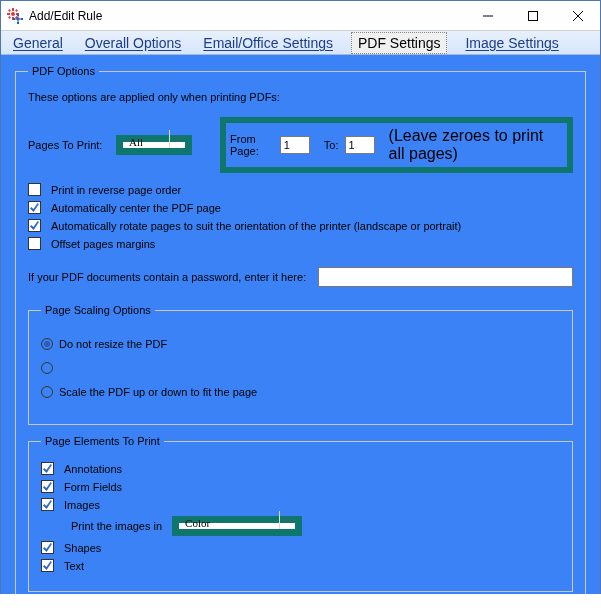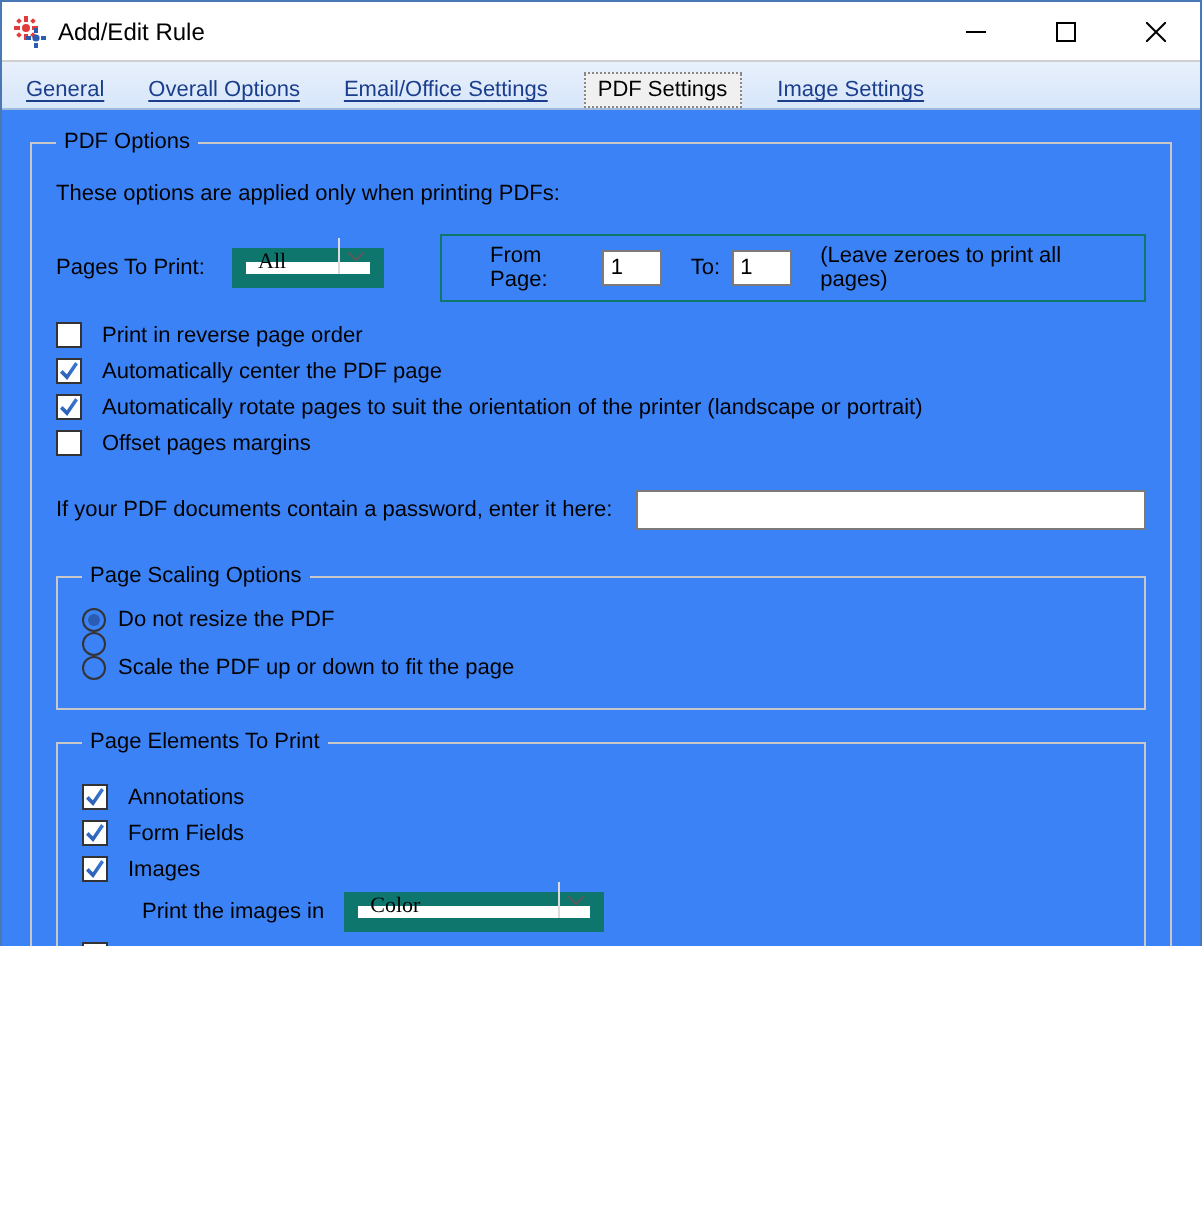--- a/index.html
+++ b/index.html
@@ -1,45 +1,45 @@
 <!DOCTYPE html>
 <html><head>
 <meta charset="utf-8">
 <style>
   * { box-sizing: border-box; }
   body { margin:0; font-family:"Segoe UI",Tahoma,sans-serif; font-size:11px; color:#000; background:#fff;}
-  .window { width:601px; height:473px; border:1px solid #4a78b5; display:flex; flex-direction:column; background:#fff;}
+  .window { width:601px; height:594px; border:1px solid #4a78b5; display:flex; flex-direction:column; background:#fff;}
   .titlebar { height:30px; background:#fff; display:flex; align-items:center; border-bottom:1px solid #d0d0d0;}
   .titlebar .icon-wrap { width:28px; display:flex; align-items:center; justify-content:center;}
   .titlebar .title { flex:1; font-size:12px;}
   .win-btn { width:45px; height:29px; display:flex; align-items:center; justify-content:center; color:#000;}
   .tabstrip { height:24px; background:linear-gradient(#e8f0fc,#d7e6fa); border-bottom:1px solid #9fb8dc; display:flex; align-items:flex-end; padding:0 8px; gap:14px;}
-  .tab { font-size:11px; color:#1a3e8c; padding:3px 4px; cursor:pointer; text-decoration:underline; text-underline-offset:2px;}
+  .tab { font-size:14px; color:#1a3e8c; padding:3px 4px; cursor:pointer; text-decoration:underline; text-underline-offset:2px;}
   .tab.active { background:#f0f0f0; border:1px dotted #888; color:#000; text-decoration:none; padding:2px 6px;margin-top:14px;}
   .content { flex:1; padding:10px 14px; background:#3b82f6;}
   fieldset { border:1px solid #c8c8c8; border-radius:0; margin:0 0 10px 0; padding:10px 12px 14px;}
   legend { font-size:11px; padding:0 4px;}
   .intro { margin:4px 0 14px;}
   .row { display:flex; align-items:center; gap:6px;}
   .dropdown { position:relative; display:inline-flex; align-items:flex-end; border:7px solid #0f766e; background:#fff; height:20px;font-family:Liberation Serif, serif;}
   .dropdown .dd-text { padding:0 6px; min-width:46px;}
   .dropdown .dd-btn { width:16px; height:18px; border-left:1px solid #dcdcdc; display:flex; align-items:center; justify-content:center; color:#5a5a5a;}
   .pages-row { margin-bottom:10px;}
-  .highlight { border:1px solid #0f766e; padding:4px 24px; display:inline-flex; align-items:center; gap:6px; margin-left:22px;}
+  .highlight { border:6px solid #0f766e; padding:4px 4px; display:inline-flex; align-items:center; gap:6px; margin-left:22px;}
   .num-input { width:30px; height:18px; border:1px solid #7a7a7a; padding:0 3px; font:inherit;}
   .chk-row { display:flex; align-items:center; gap:10px; margin:5px 0;}
   .chk { width:13px; height:13px; border:1px solid #333; background:#fff; display:flex; align-items:center; justify-content:center;}
   .chk.checked::after { content:""; width:9px; height:9px; background:linear-gradient(#3b7bd6,#2a5db2); clip-path:polygon(14% 44%, 0 60%, 40% 100%, 100% 12%, 84% 0, 38% 68%);}
-  .radio-row { display:flex; align-items:center; gap:6px; margin:0 0;}
+  .radio-row { display:flex; align-items:center; gap:6px; margin:12px 0;}
   .radio { width:12px; height:12px; border:1px solid #333; border-radius:50%; display:flex; align-items:center; justify-content:center;}
   .radio.selected::after { content:""; width:6px; height:6px; background:#2a5db2; border-radius:50%;}
   .pwd-row { display:flex; align-items:center; gap:12px; margin:17px 0;}
   .text-input { height:20px; border:1px solid #7a7a7a; flex:1; padding:0 4px; font:inherit;}
   .indent { margin-left:30px;}
-  .hint { font-size:11px;}
+  .hint { font-size:16px;}
   svg { display:block;}
 </style>
 </head>
 <body>
 
 <div class="window">
   <div class="titlebar">
     <div class="icon-wrap">
       <svg width="16" height="16" viewBox="0 0 16 16">
         <g fill="#e23b3b">

